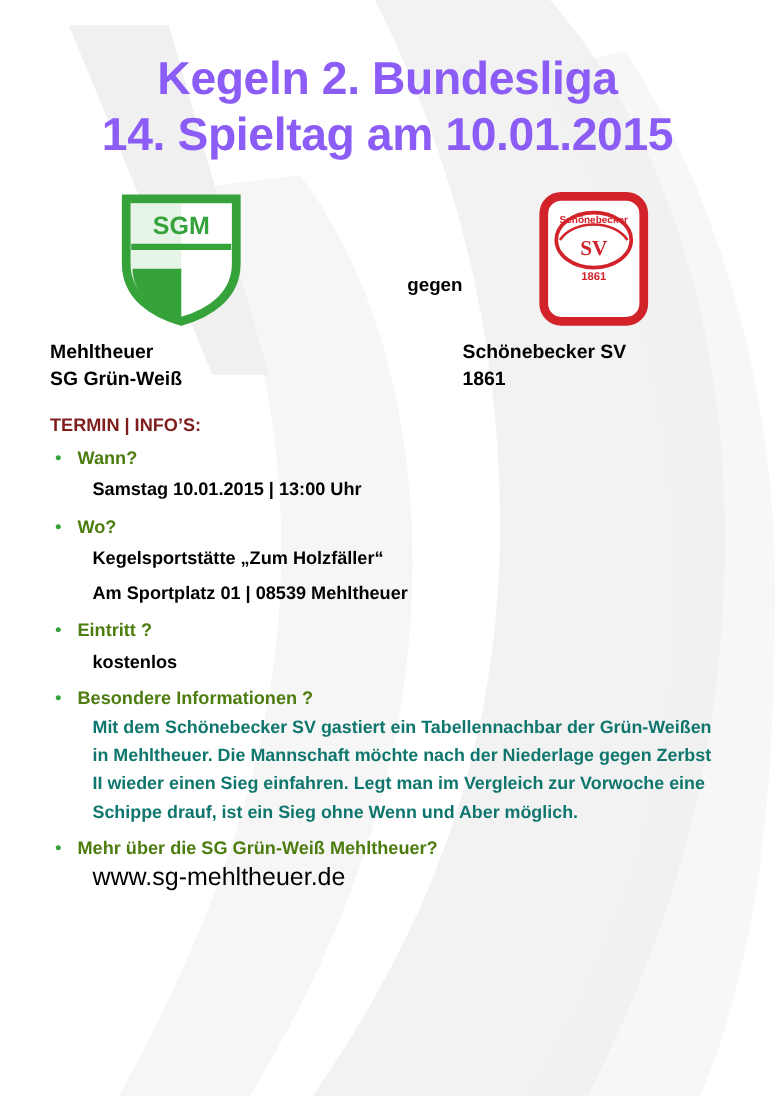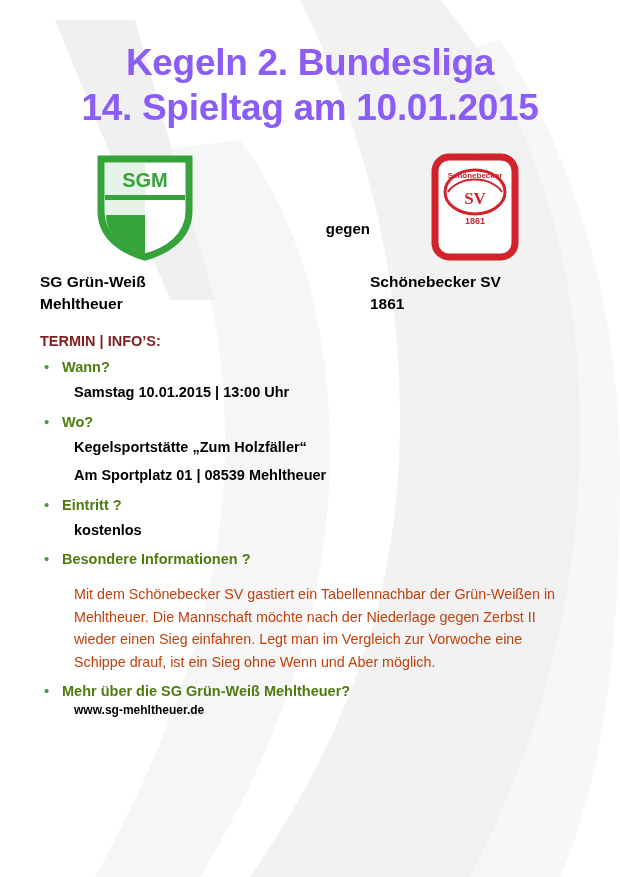--- a/index.html
+++ b/index.html
@@ -110,30 +110,30 @@
     font-size: 14.5px;
   }
   .answer {
     font-weight: bold;
     font-size: 14.5px;
     color: #000;
     margin: 6px 0 0 34px;
     line-height: 1.55;
   }
   .para {
-    font-weight: normal;
+    font-weight: bold;
     font-size: 14.3px;
-    color: #c2410c;
-    margin: 16px 30px 0 34px;
+    color: #0f766e;
+    margin: 4px 30px 0 34px;
     line-height: 1.58;
     max-width: 500px;
   }
   .link-line {
-    font-weight: bold;
-    font-size: 12px;
+    font-weight: normal;
+    font-size: 20px;
     color: #000;
     margin: 4px 0 0 34px;
   }
 </style>
 </head>
 <body>
 
 <div class="poster">
 
   <svg class="watermark" viewBox="0 0 620 877" preserveAspectRatio="none">
@@ -159,22 +159,22 @@
         <div class="crest-wrap">
           <svg width="104" height="108" viewBox="0 0 104 108">
             <path d="M8 6 L96 6 L96 58 C96 84 74 98 52 104 C30 98 8 84 8 58 Z" fill="#ffffff" stroke="#35a23a" stroke-width="7"></path>
             <path d="M12 58 C12 82 32 94 52 100 L52 10 L12 10 Z" fill="#35a23a" opacity="0.12"></path>
             <path d="M13 62 C13 84 33 95 52 101 L52 62 Z" fill="#35a23a"></path>
             <rect x="12" y="42" width="80" height="5" fill="#35a23a"></rect>
             <text x="52" y="34" text-anchor="middle" font-family="Liberation Sans, sans-serif" font-size="20" font-weight="bold" fill="#35a23a">SGM</text>
           </svg>
         </div>
         <div class="club-name">
+          <div>Mehltheuer</div>
           <div>SG Grün-Weiß</div>
-          <div>Mehltheuer</div>
         </div>
       </div>
 
       <div class="club-mid">
         <span class="vs-label">gegen</span>
       </div>
 
       <div class="club">
         <div class="crest-wrap">
           <svg width="90" height="110" viewBox="0 0 90 110">

